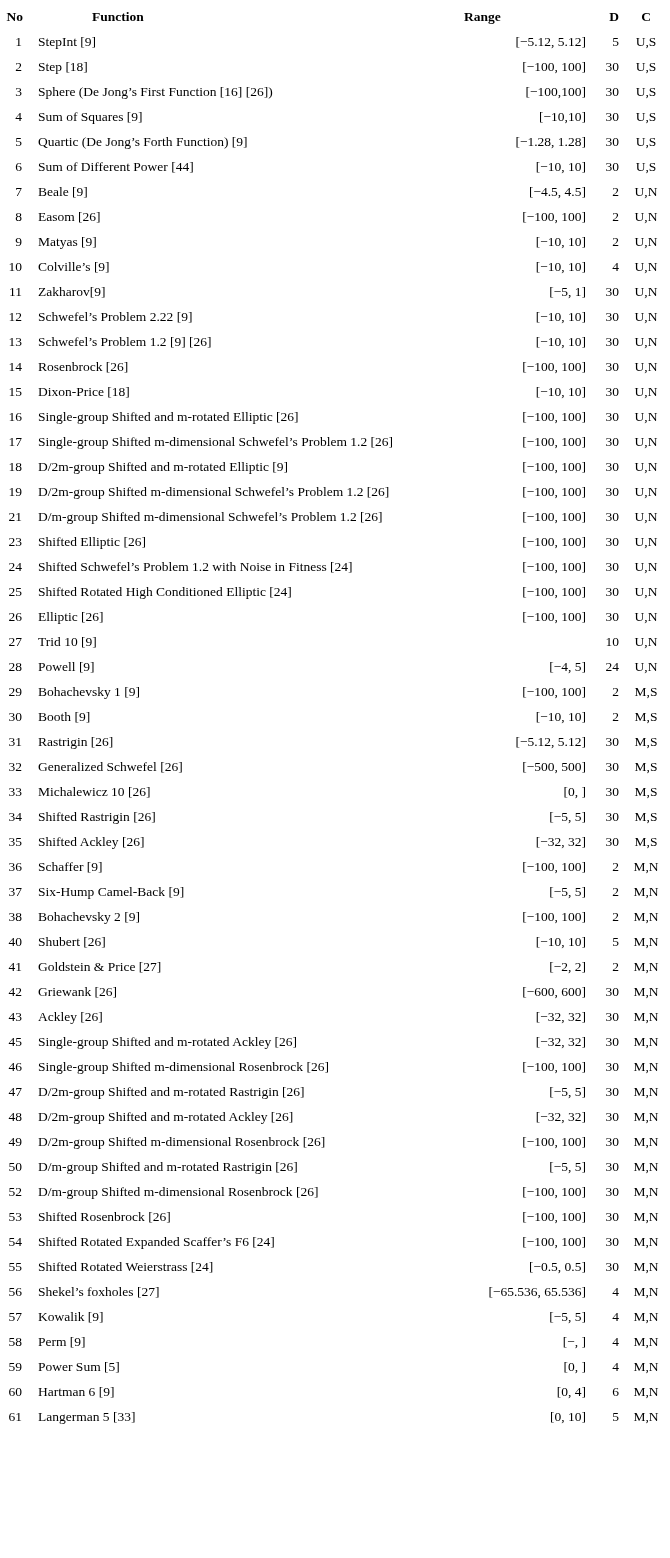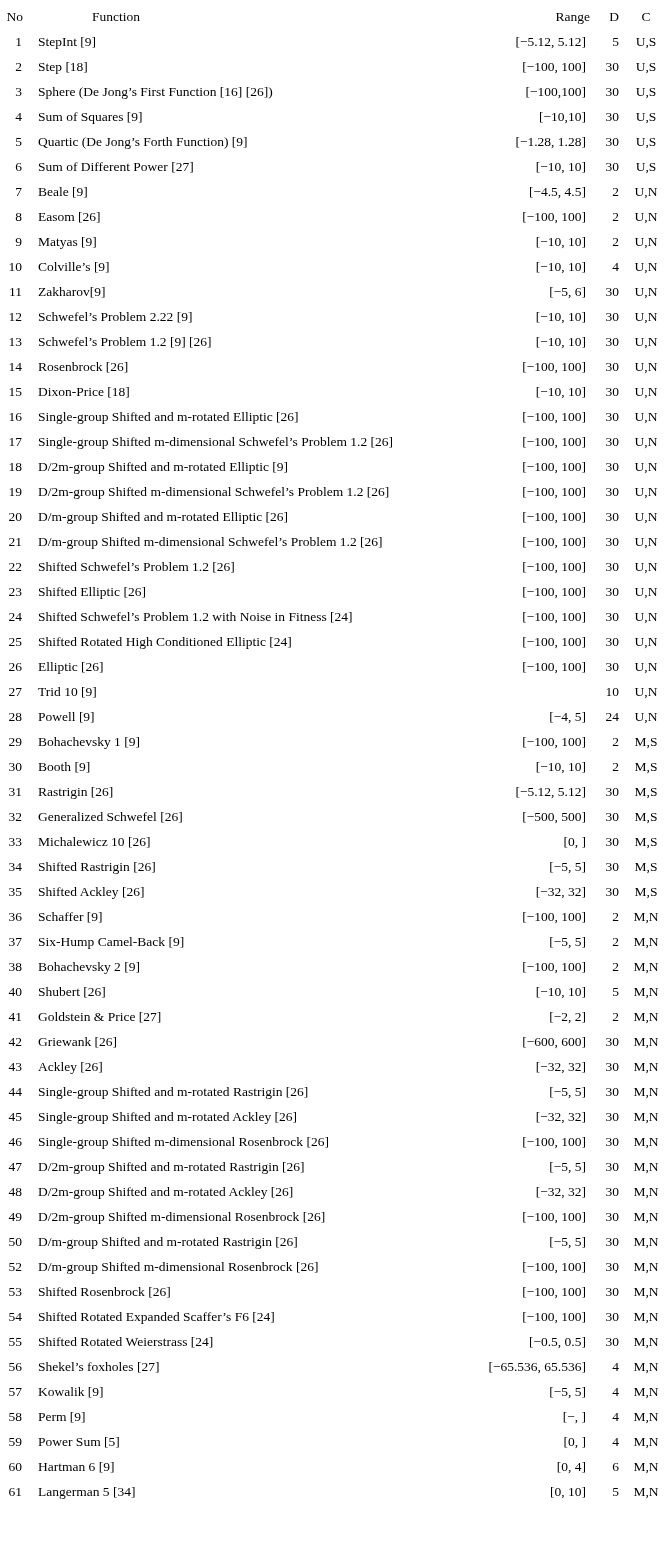--- a/index.html
+++ b/index.html
@@ -13,29 +13,29 @@
     padding-top: 4px;
   }
   table { border-collapse: collapse; table-layout: fixed; width: 670px; }
   th, td {
     height: 25px;
     padding: 0;
     vertical-align: middle;
     white-space: nowrap;
     overflow: hidden;
   }
-  th { font-weight: normal; }
+  th { font-weight: bold; }
   .col-no       { text-align: right;  padding-right: 4px; }
   .col-function { text-align: left;   padding-left: 12px; }
   .col-range    { text-align: right;  padding-right: 4px; }
   .col-d        { text-align: right;  padding-right: 3px; }
   .col-c        { text-align: center; }
   th.col-no       { text-align: right;  padding-right: 3px; }
   th.col-function { padding-left: 66px; }
-  th.col-range    { text-align: right; padding-left: 50px; padding-right: 0; }
+  th.col-range    { text-align: left; padding-left: 50px; padding-right: 0; }
 </style>
 </head>
 <body>
 
 <table>
   <colgroup>
     <col style="width:26px">
     <col style="width:388px">
     <col style="width:176px">
     <col style="width:32px">
@@ -81,21 +81,21 @@
       </tr>
       <tr>
         <td class="col-no">5</td>
         <td class="col-function">Quartic (De Jong’s Forth Function) [9]</td>
         <td class="col-range">[−1.28, 1.28]</td>
         <td class="col-d">30</td>
         <td class="col-c">U,S</td>
       </tr>
       <tr>
         <td class="col-no">6</td>
-        <td class="col-function">Sum of Different Power [27]</td>
+        <td class="col-function">Sum of Different Power [44]</td>
         <td class="col-range">[−10, 10]</td>
         <td class="col-d">30</td>
         <td class="col-c">U,S</td>
       </tr>
       <tr>
         <td class="col-no">7</td>
         <td class="col-function">Beale [9]</td>
         <td class="col-range">[−4.5, 4.5]</td>
         <td class="col-d">2</td>
         <td class="col-c">U,N</td>
@@ -117,21 +117,21 @@
       <tr>
         <td class="col-no">10</td>
         <td class="col-function">Colville’s [9]</td>
         <td class="col-range">[−10, 10]</td>
         <td class="col-d">4</td>
         <td class="col-c">U,N</td>
       </tr>
       <tr>
         <td class="col-no">11</td>
         <td class="col-function">Zakharov[9]</td>
-        <td class="col-range">[−5, 6]</td>
+        <td class="col-range">[−5, 1]</td>
         <td class="col-d">30</td>
         <td class="col-c">U,N</td>
       </tr>
       <tr>
         <td class="col-no">12</td>
         <td class="col-function">Schwefel’s Problem 2.22 [9]</td>
         <td class="col-range">[−10, 10]</td>
         <td class="col-d">30</td>
         <td class="col-c">U,N</td>
       </tr>
@@ -178,36 +178,22 @@
         <td class="col-c">U,N</td>
       </tr>
       <tr>
         <td class="col-no">19</td>
         <td class="col-function">D/2m-group Shifted m-dimensional Schwefel’s Problem 1.2 [26]</td>
         <td class="col-range">[−100, 100]</td>
         <td class="col-d">30</td>
         <td class="col-c">U,N</td>
       </tr>
       <tr>
-        <td class="col-no">20</td>
-        <td class="col-function">D/m-group Shifted and m-rotated Elliptic [26]</td>
-        <td class="col-range">[−100, 100]</td>
-        <td class="col-d">30</td>
-        <td class="col-c">U,N</td>
-      </tr>
-      <tr>
         <td class="col-no">21</td>
         <td class="col-function">D/m-group Shifted m-dimensional Schwefel’s Problem 1.2 [26]</td>
-        <td class="col-range">[−100, 100]</td>
-        <td class="col-d">30</td>
-        <td class="col-c">U,N</td>
-      </tr>
-      <tr>
-        <td class="col-no">22</td>
-        <td class="col-function">Shifted Schwefel’s Problem 1.2 [26]</td>
         <td class="col-range">[−100, 100]</td>
         <td class="col-d">30</td>
         <td class="col-c">U,N</td>
       </tr>
       <tr>
         <td class="col-no">23</td>
         <td class="col-function">Shifted Elliptic [26]</td>
         <td class="col-range">[−100, 100]</td>
         <td class="col-d">30</td>
         <td class="col-c">U,N</td>
@@ -339,27 +325,20 @@
         <td class="col-c">M,N</td>
       </tr>
       <tr>
         <td class="col-no">43</td>
         <td class="col-function">Ackley [26]</td>
         <td class="col-range">[−32, 32]</td>
         <td class="col-d">30</td>
         <td class="col-c">M,N</td>
       </tr>
       <tr>
-        <td class="col-no">44</td>
-        <td class="col-function">Single-group Shifted and m-rotated Rastrigin [26]</td>
-        <td class="col-range">[−5, 5]</td>
-        <td class="col-d">30</td>
-        <td class="col-c">M,N</td>
-      </tr>
-      <tr>
         <td class="col-no">45</td>
         <td class="col-function">Single-group Shifted and m-rotated Ackley [26]</td>
         <td class="col-range">[−32, 32]</td>
         <td class="col-d">30</td>
         <td class="col-c">M,N</td>
       </tr>
       <tr>
         <td class="col-no">46</td>
         <td class="col-function">Single-group Shifted m-dimensional Rosenbrock [26]</td>
         <td class="col-range">[−100, 100]</td>
@@ -452,19 +431,19 @@
       </tr>
       <tr>
         <td class="col-no">60</td>
         <td class="col-function">Hartman 6 [9]</td>
         <td class="col-range">[0, 4]</td>
         <td class="col-d">6</td>
         <td class="col-c">M,N</td>
       </tr>
       <tr>
         <td class="col-no">61</td>
-        <td class="col-function">Langerman 5 [34]</td>
+        <td class="col-function">Langerman 5 [33]</td>
         <td class="col-range">[0, 10]</td>
         <td class="col-d">5</td>
         <td class="col-c">M,N</td>
       </tr>
     </tbody>
 </table>
 
 </body></html>

